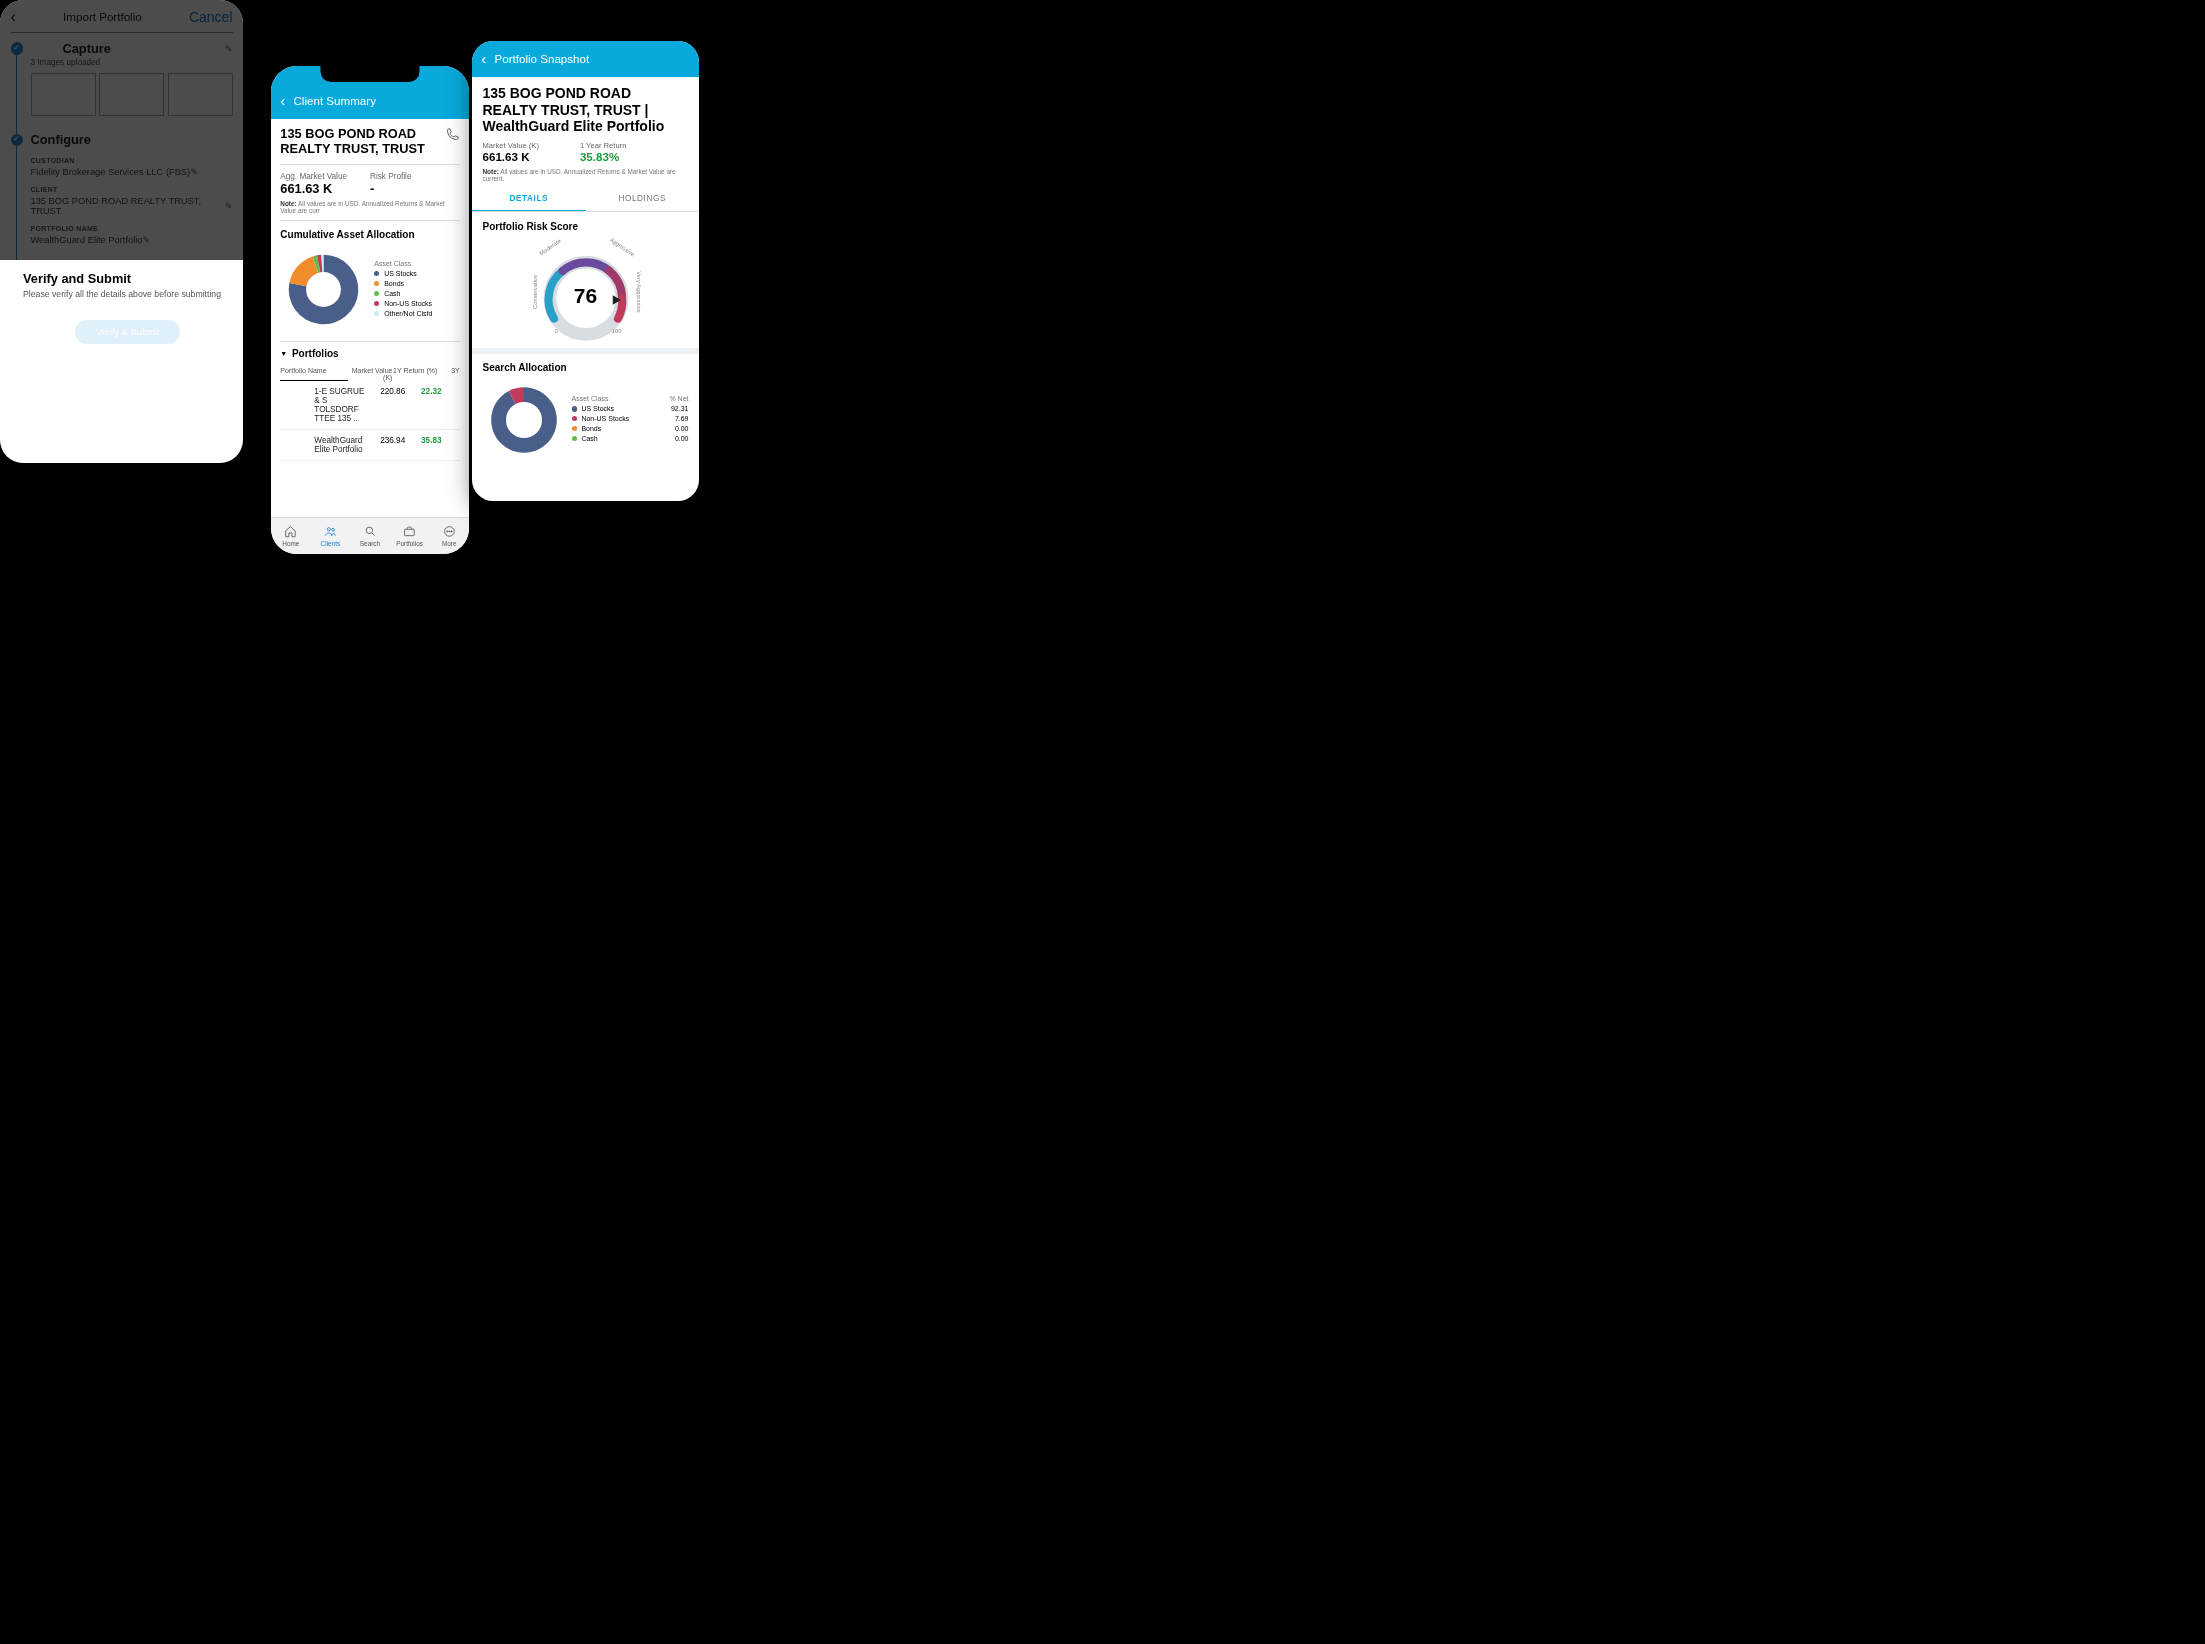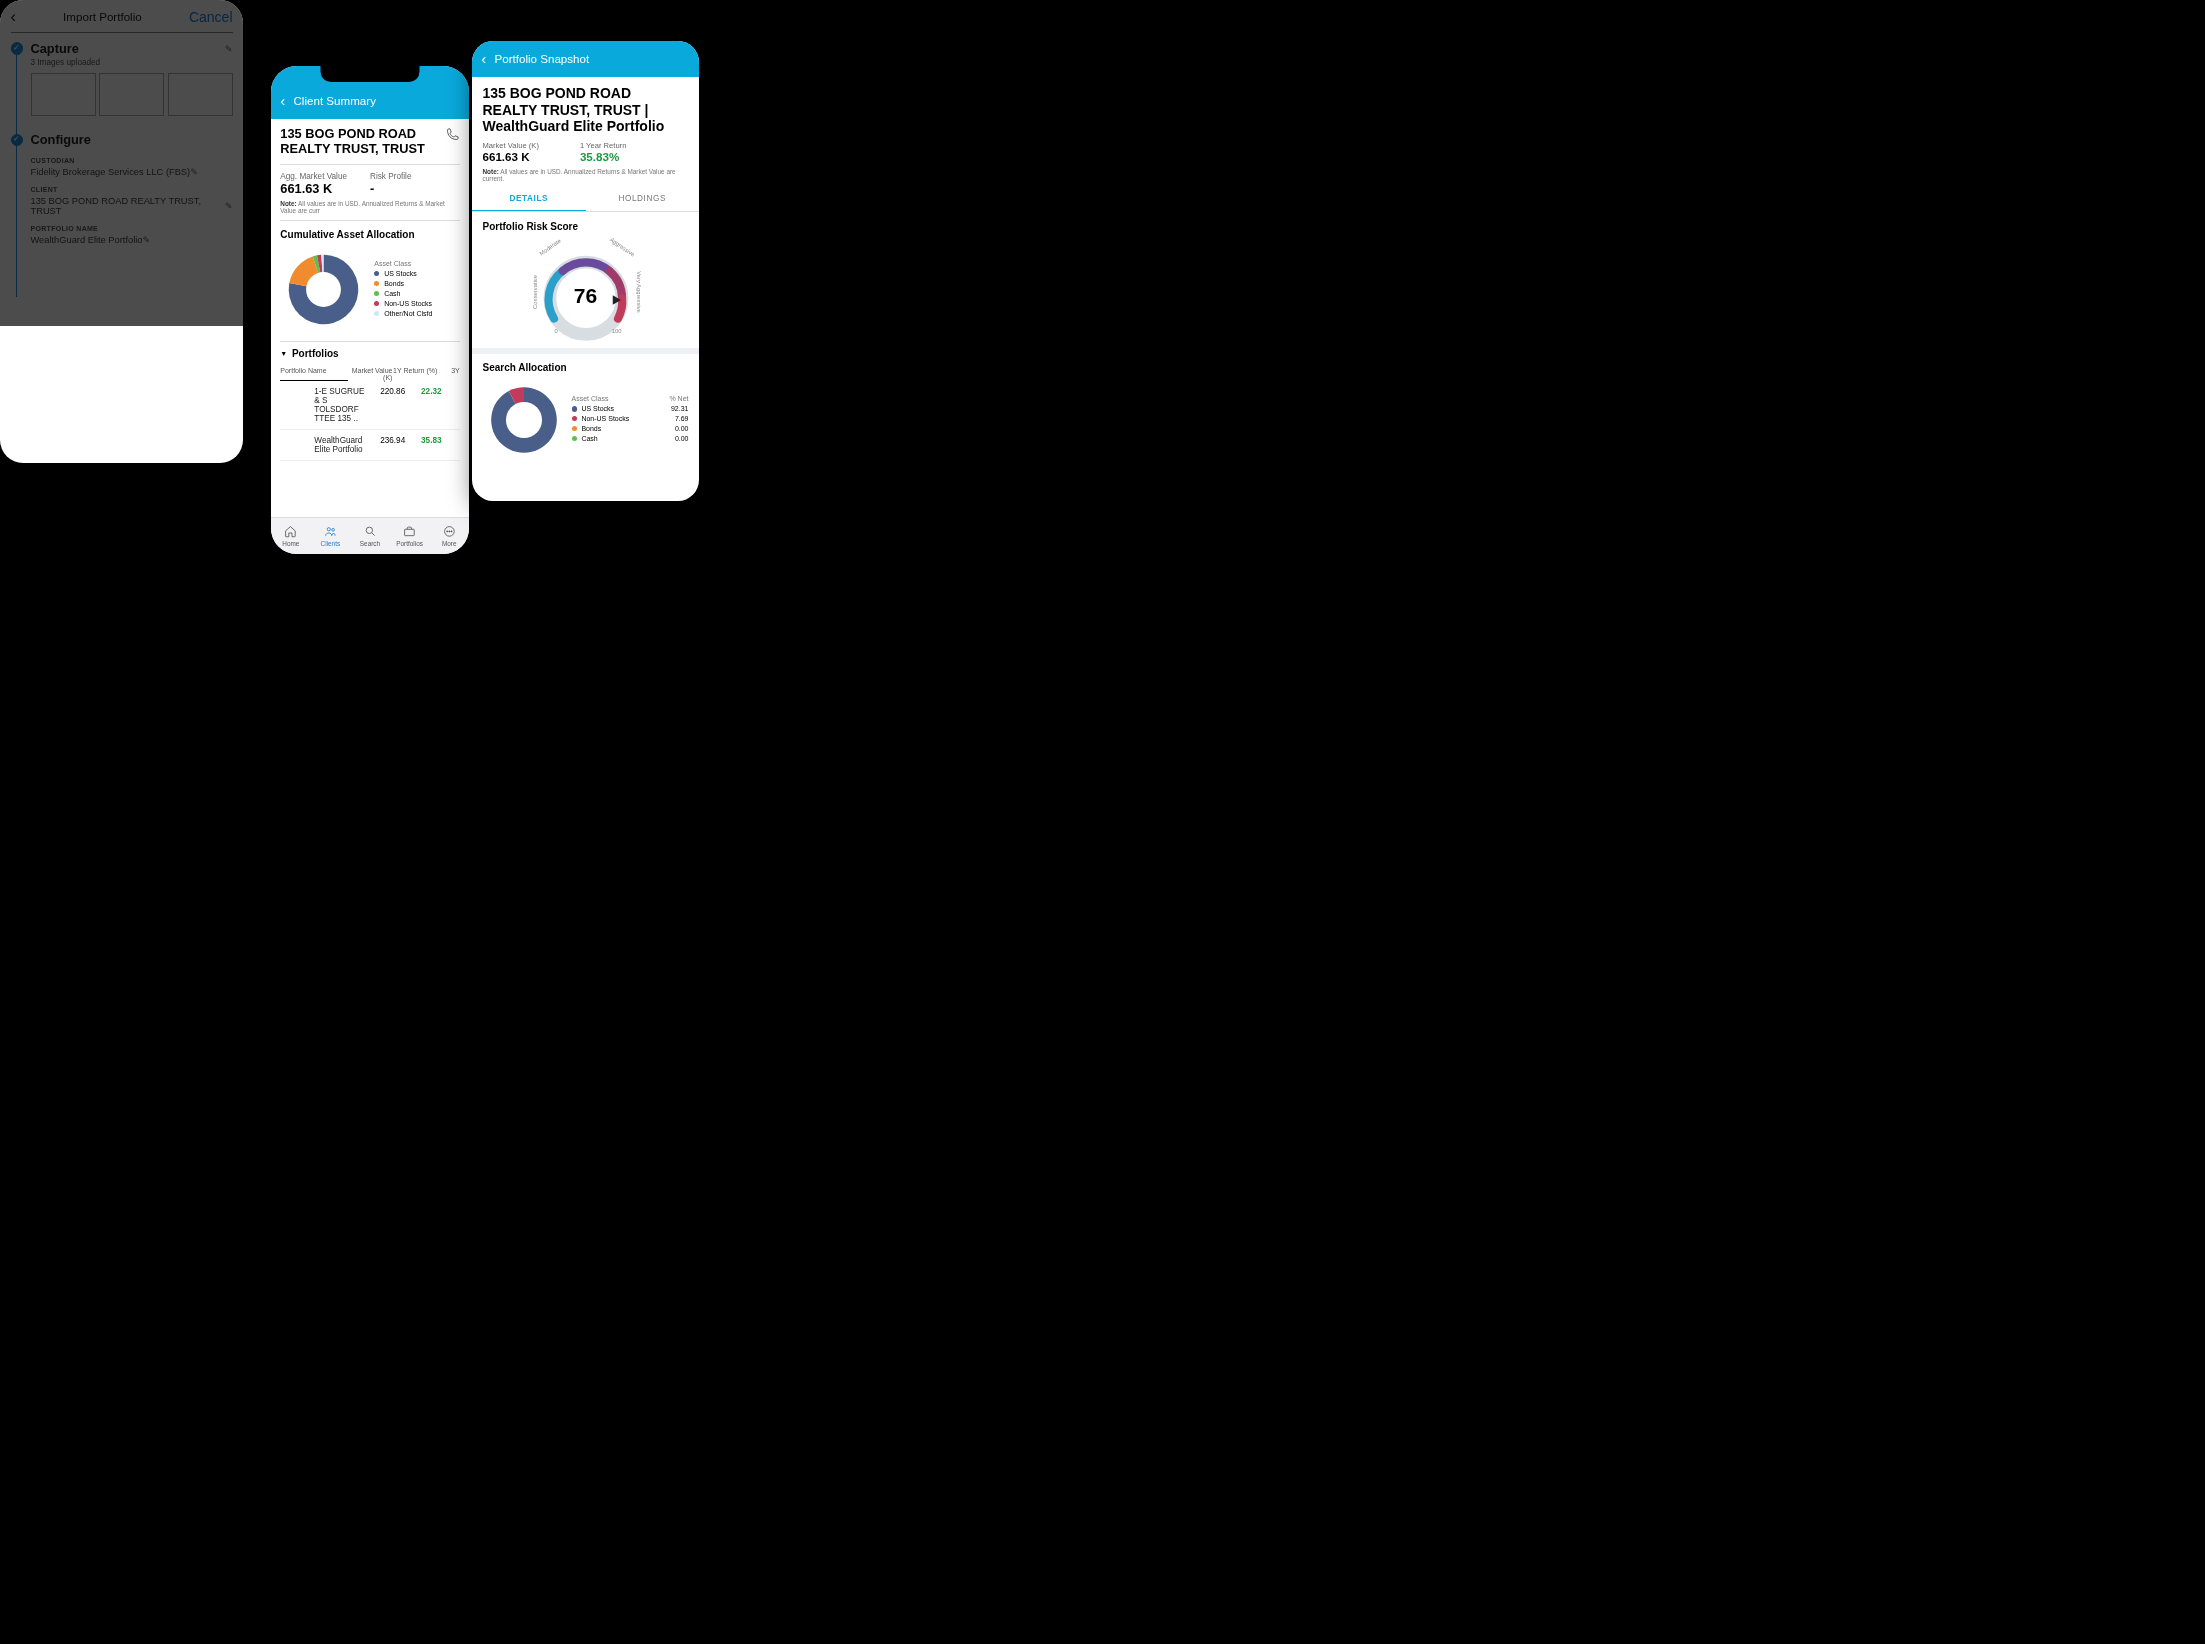--- a/index.html
+++ b/index.html
@@ -101,21 +101,21 @@
   <div class="import-inner">
     <div class="import-header">
       <span class="back">‹</span>
       <span class="title">Import Portfolio</span>
       <span class="cancel">Cancel</span>
     </div>
 
     <div class="step">
       <div class="step-line" style="top:22px; height:87px;"></div>
       <span class="bullet checked"></span>
-      <div style="display:flex;justify-content:space-between;align-items:center;">
+      <div style="display:flex;justify-content:space-between;align-items:center;margin-left:32px;">
         <h3>Capture</h3>
         <span class="pencil">✎</span>
       </div>
       <div class="sub">3 Images uploaded</div>
       <div class="thumbs">
         <div class="thumb"></div>
         <div class="thumb"></div>
         <div class="thumb"></div>
       </div>
     </div>
@@ -140,20 +140,26 @@
       <div class="field-label">PORTFOLIO NAME</div>
       <div class="field-row">
         <span class="field-val">WealthGuard Elite Portfolio</span>
         <span class="pencil">✎</span>
       </div>
     </div>
   </div>
 
   <div class="dim" style="height:326px;"></div>
 
+  <div class="verify">
+    <span class="bullet current" style="position:absolute;left:8.2px;top:10.5px;"></span>
+    <h3>Verify and Submit</h3>
+    <div class="sub">Please verify all the details above before submitting</div>
+    <div class="verify-btn">Verify &amp; Submit</div>
+  </div>
 </div>
 
 <div class="phone client">
   <div class="notch"></div>
   <div class="cyan-bar" style="padding-top:25.6px;">
     <span class="chev">‹</span>
     <span>Client Summary</span>
   </div>
   <div class="client-body">
     <div class="client-title-row">

